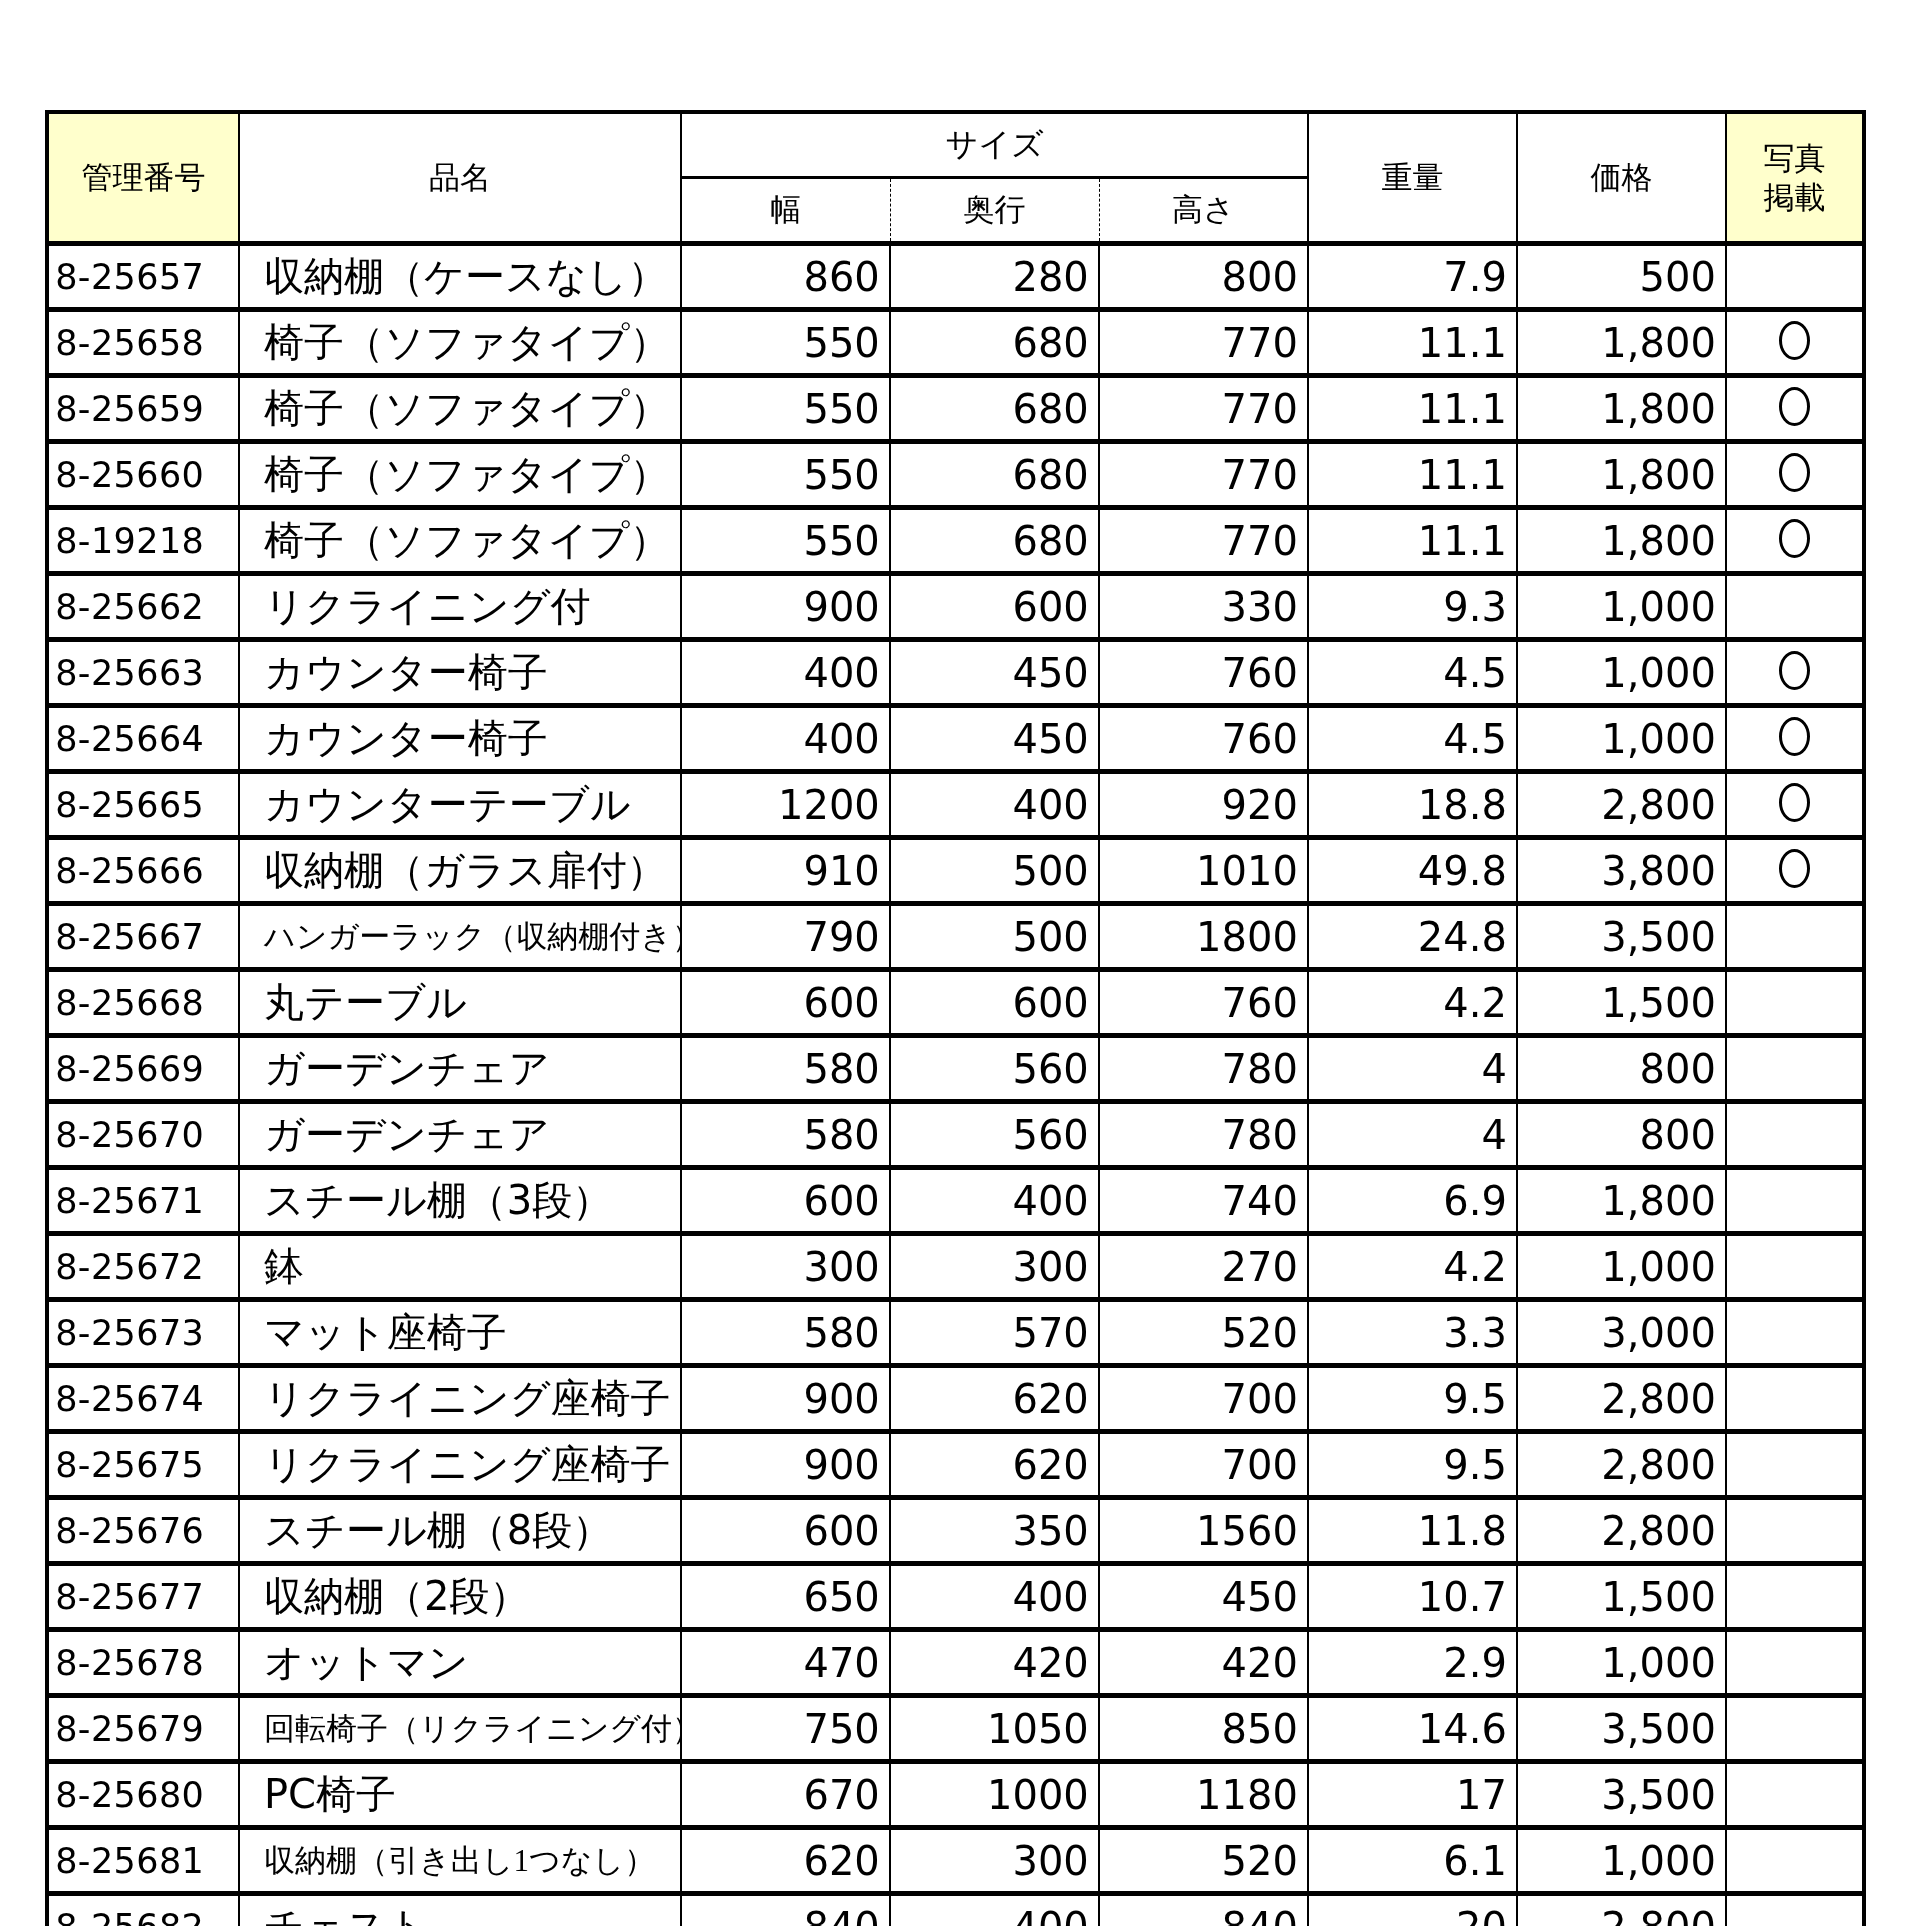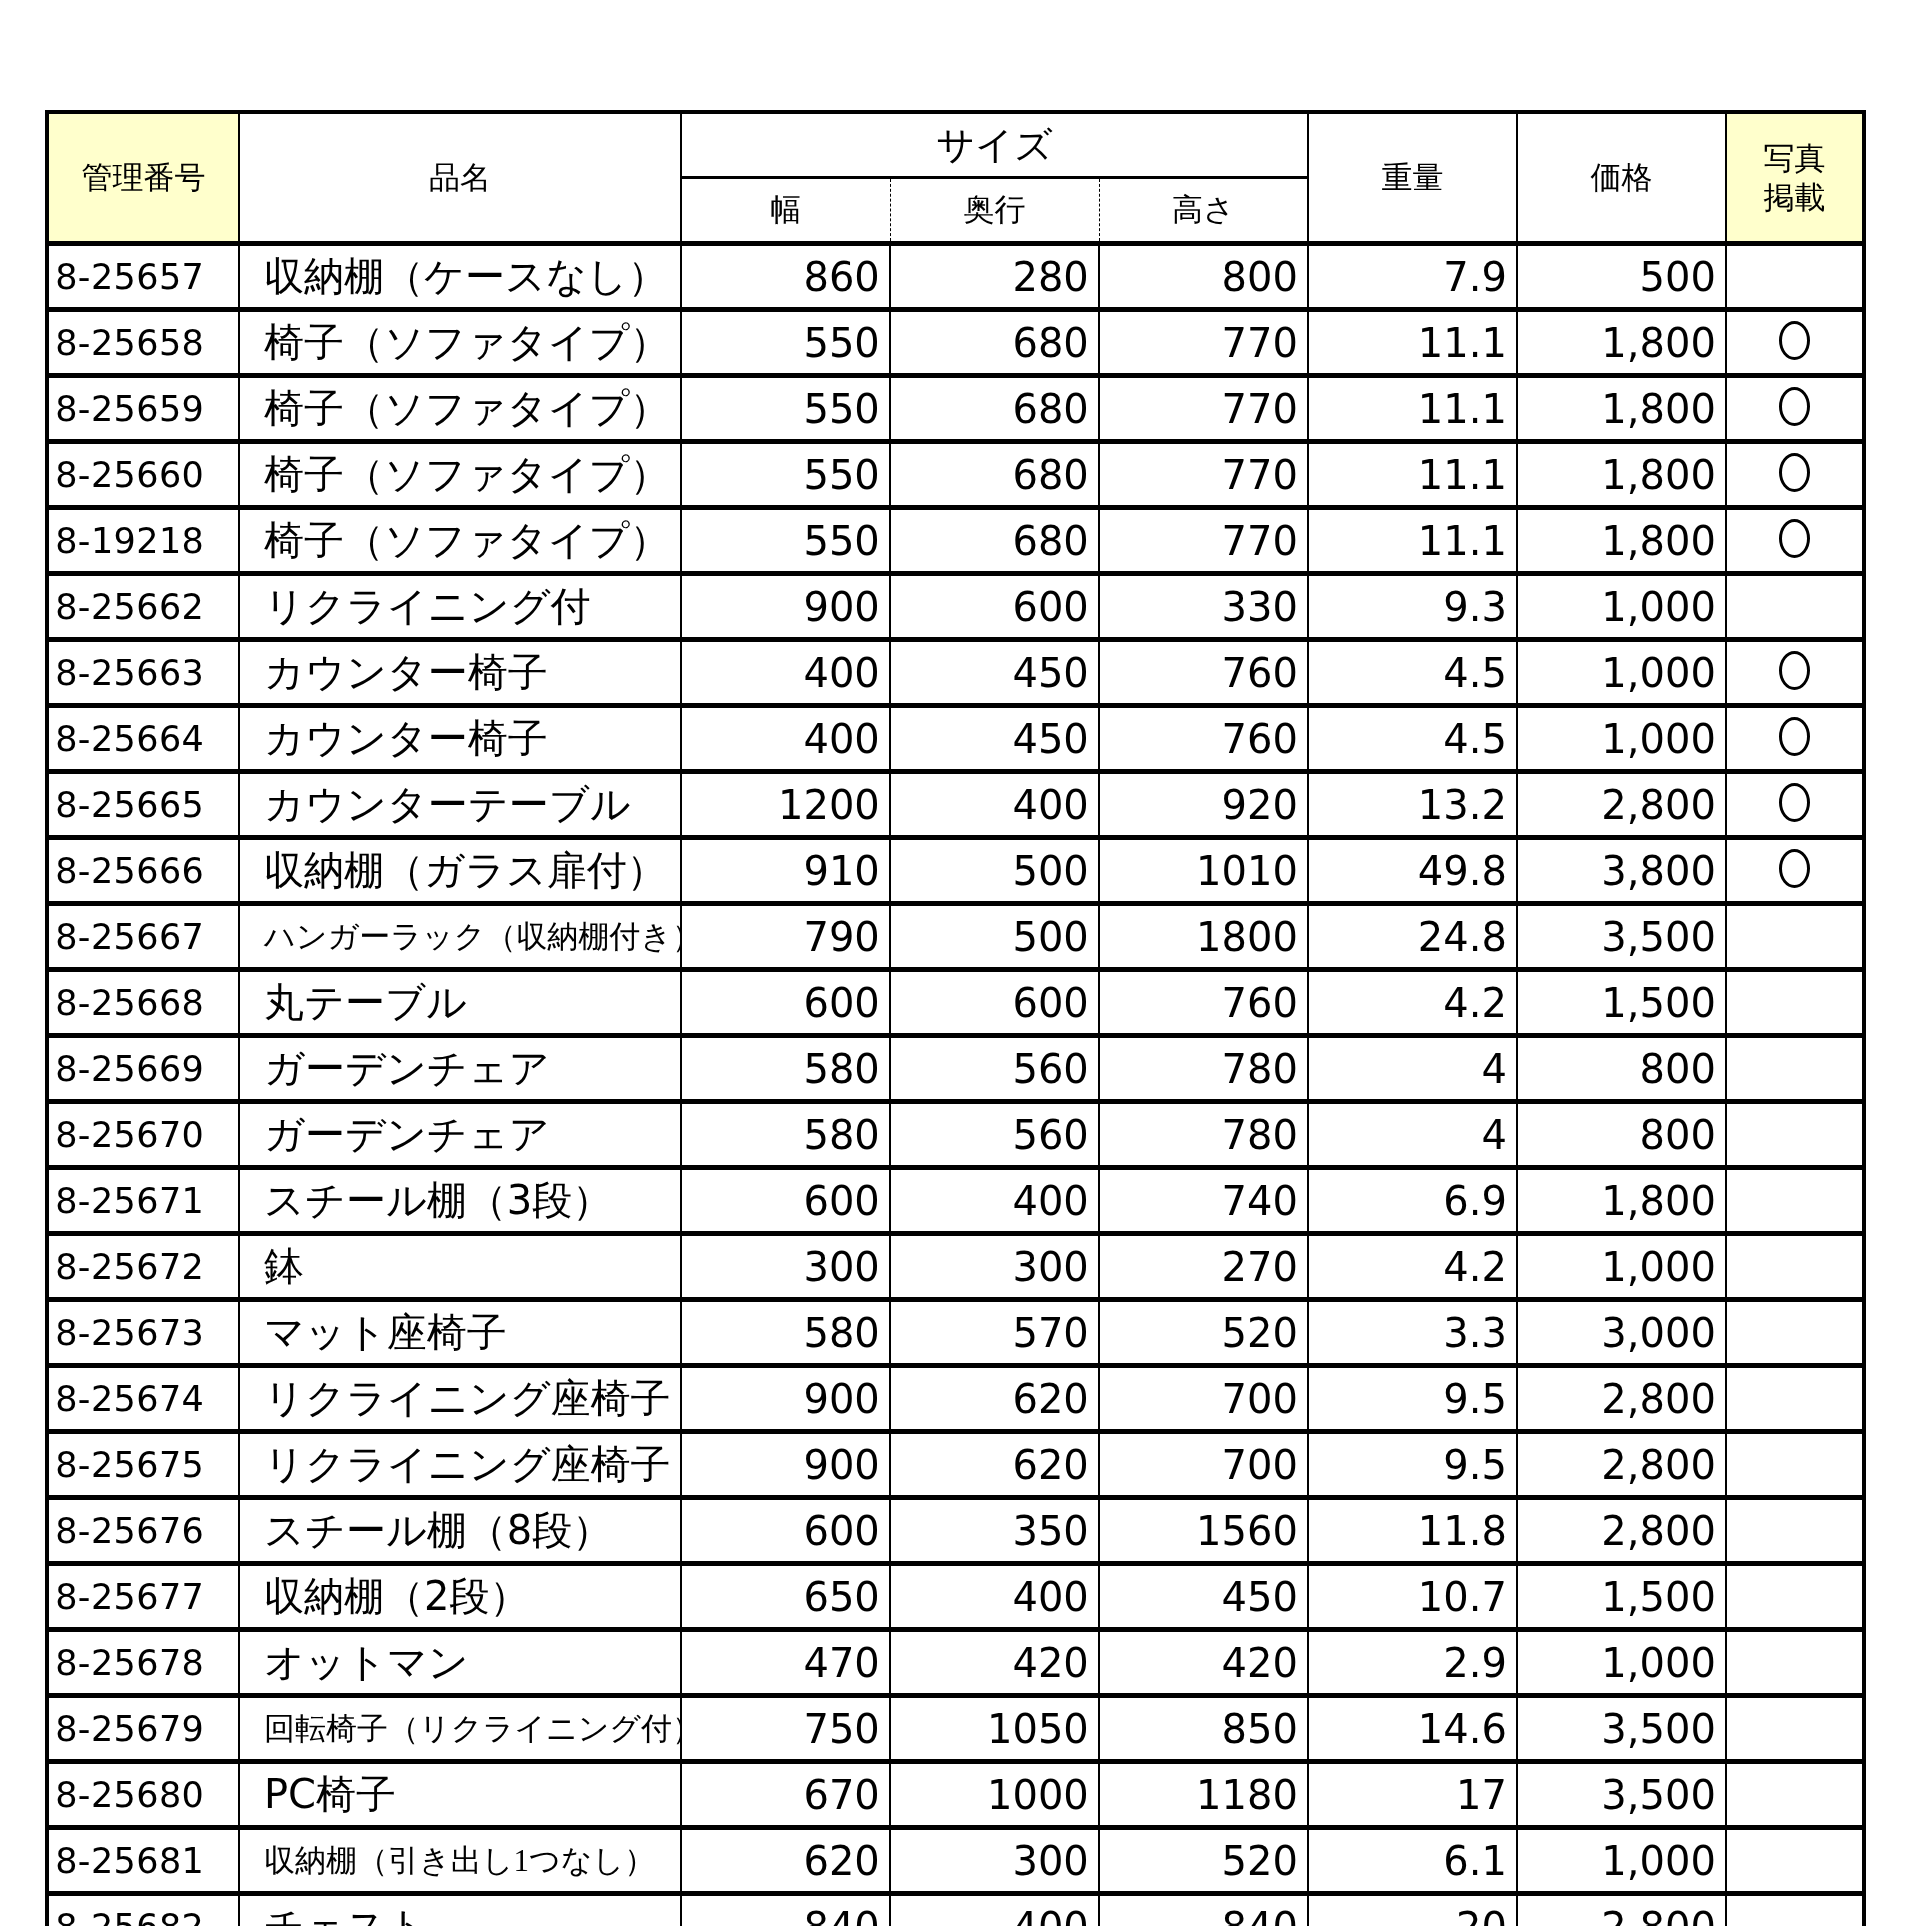--- a/index.html
+++ b/index.html
@@ -12,21 +12,21 @@
   table.inv col.c-d     { width: 209px; }
   table.inv col.c-h     { width: 209px; }
   table.inv col.c-wt    { width: 209px; }
   table.inv col.c-pr    { width: 209px; }
   table.inv col.c-ph    { width: 138px; }
   table.inv th, table.inv td { border: 2.7px solid #000; padding: 0; }
   table.inv thead th { font-weight: normal; text-align: center; vertical-align: middle; font-size: 31px; }
   table.inv thead tr.h1 th { height: 62px; }
   table.inv thead tr.h2 th { height: 62px; }
   table.inv thead th.yellow { background: #ffffcc; }
-  table.inv thead th.size-group { font-size: 38px; border-bottom: 3.9px solid #000; font-family: Liberation Serif, serif; }
+  table.inv thead th.size-group { font-size: 32px; border-bottom: 3.9px solid #000; font-family: Liberation Serif, serif; }
   table.inv thead th.sub { font-size: 31px; }
   table.inv thead th.dash-right { border-right: 1.9px dashed #000; }
   table.inv thead th.dash-left { border-left: 1.9px dashed #000; }
   table.inv thead th.photo { line-height: 1.25; }
   table.inv tbody tr { height: 66px; }
   table.inv tbody tr:first-child td { border-top: 5.4px solid #000; }
   table.inv tbody td { font-size: 40px; vertical-align: middle; white-space: nowrap; overflow: hidden; border-top-width: 5.4px; border-bottom-width: 5.4px; border-left-width: 2.7px; border-right-width: 2.7px; }
   table.inv tbody td.id { font-size: 35px; padding-left: 6.2px; letter-spacing: 0.4px; }
   table.inv tbody td.name { padding-left: 24px; }
   table.inv tbody td.name.small { font-size: 31px; font-family: Liberation Serif, serif; }
@@ -148,21 +148,21 @@
     <td class="num">4.5</td>
     <td class="num">1,000</td>
     <td class="photo"><span class="circle"></span></td>
   </tr>
         <tr>
     <td class="id">8-25665</td>
     <td class="name">カウンターテーブル</td>
     <td class="num">1200</td>
     <td class="num">400</td>
     <td class="num">920</td>
-    <td class="num">13.2</td>
+    <td class="num">18.8</td>
     <td class="num">2,800</td>
     <td class="photo"><span class="circle"></span></td>
   </tr>
         <tr>
     <td class="id">8-25666</td>
     <td class="name">収納棚（ガラス扉付）</td>
     <td class="num">910</td>
     <td class="num">500</td>
     <td class="num">1010</td>
     <td class="num">49.8</td>

